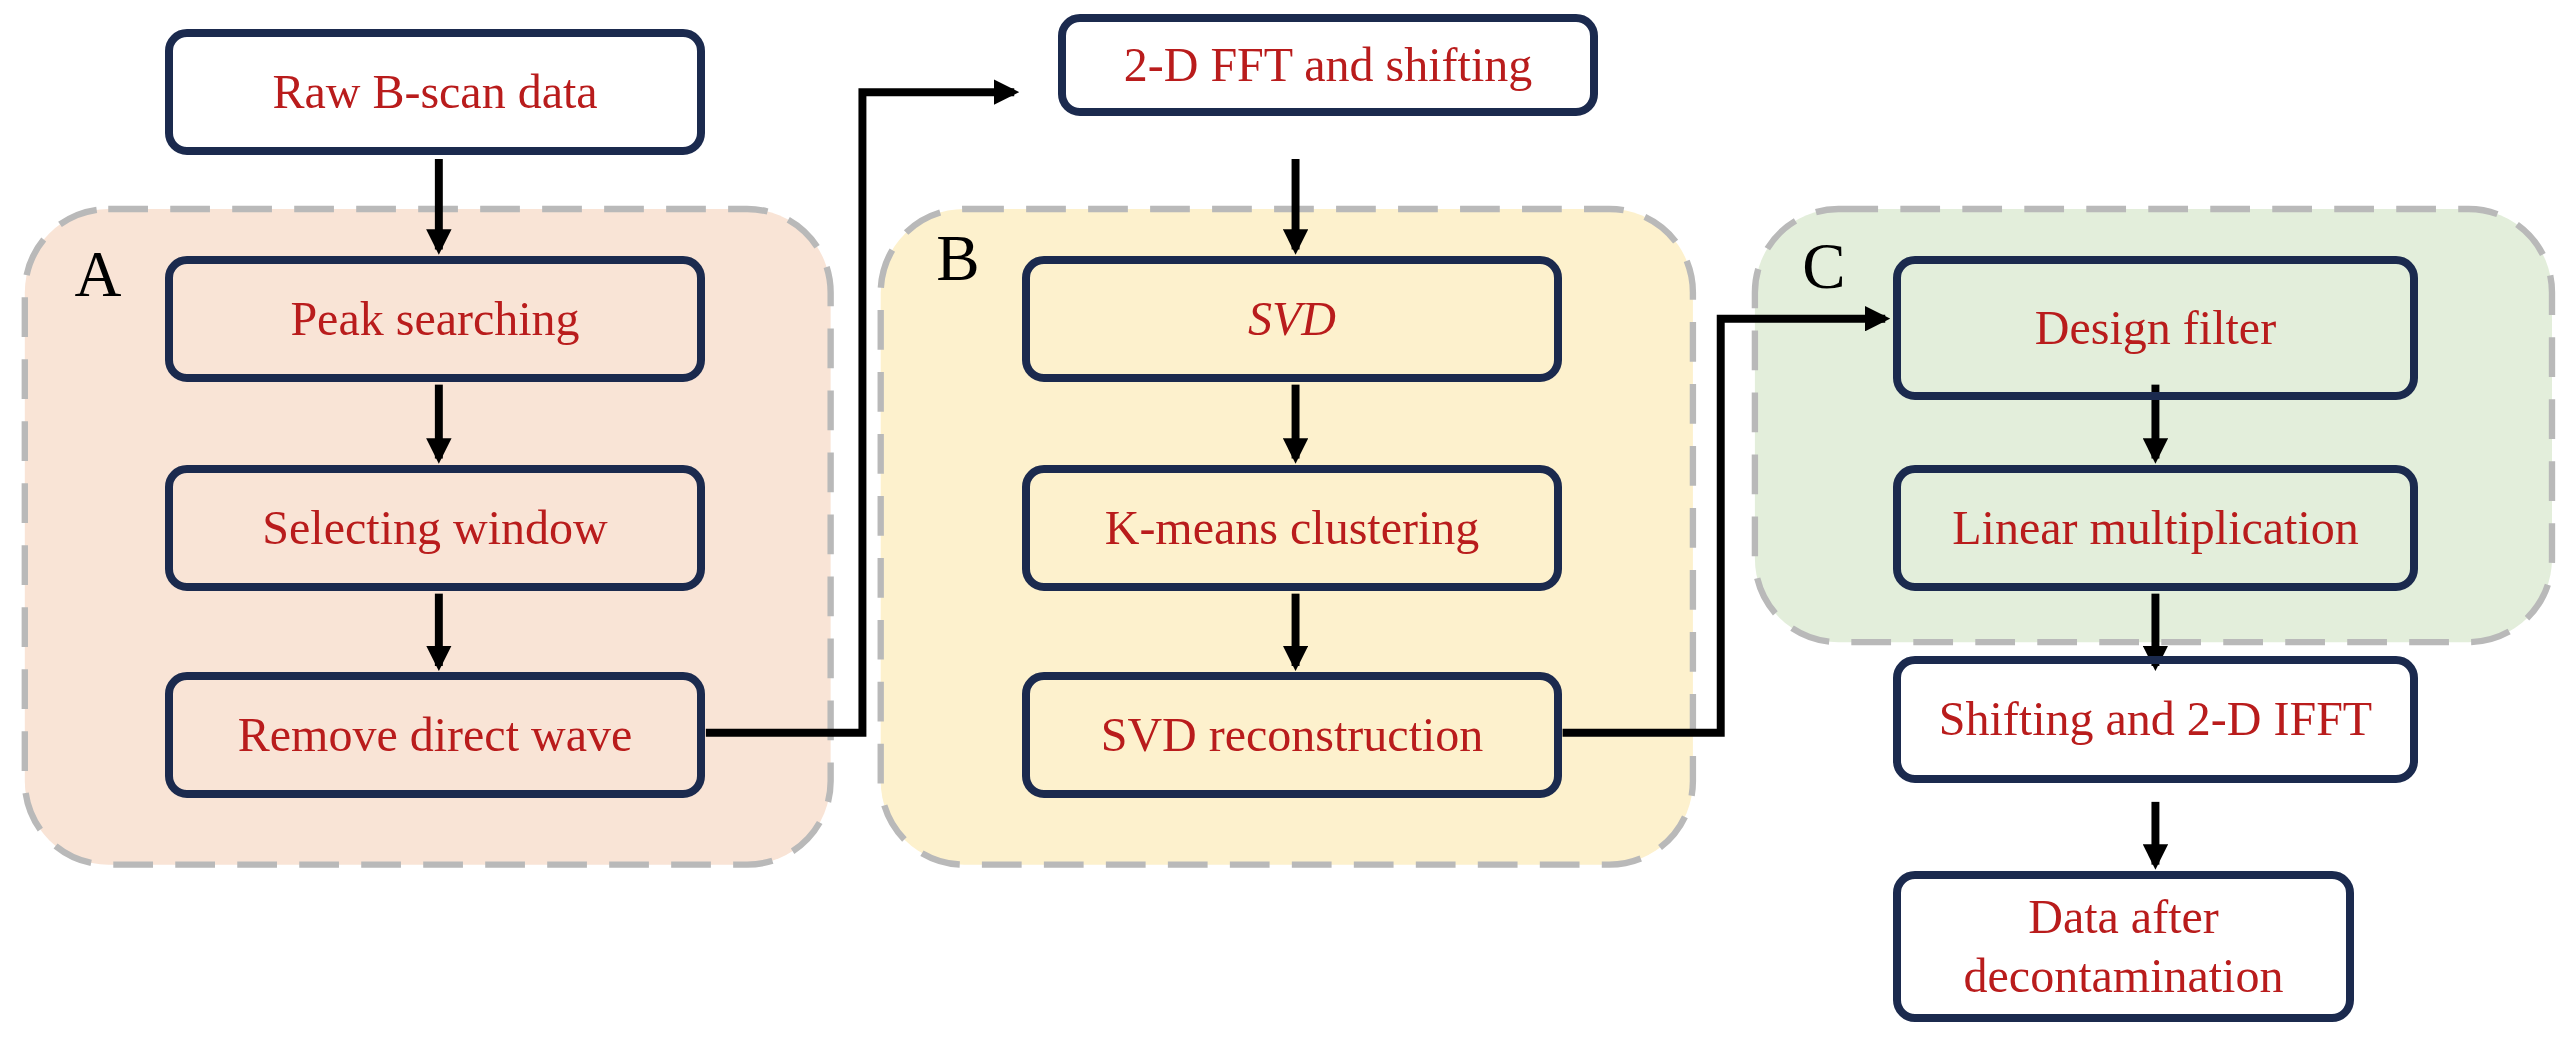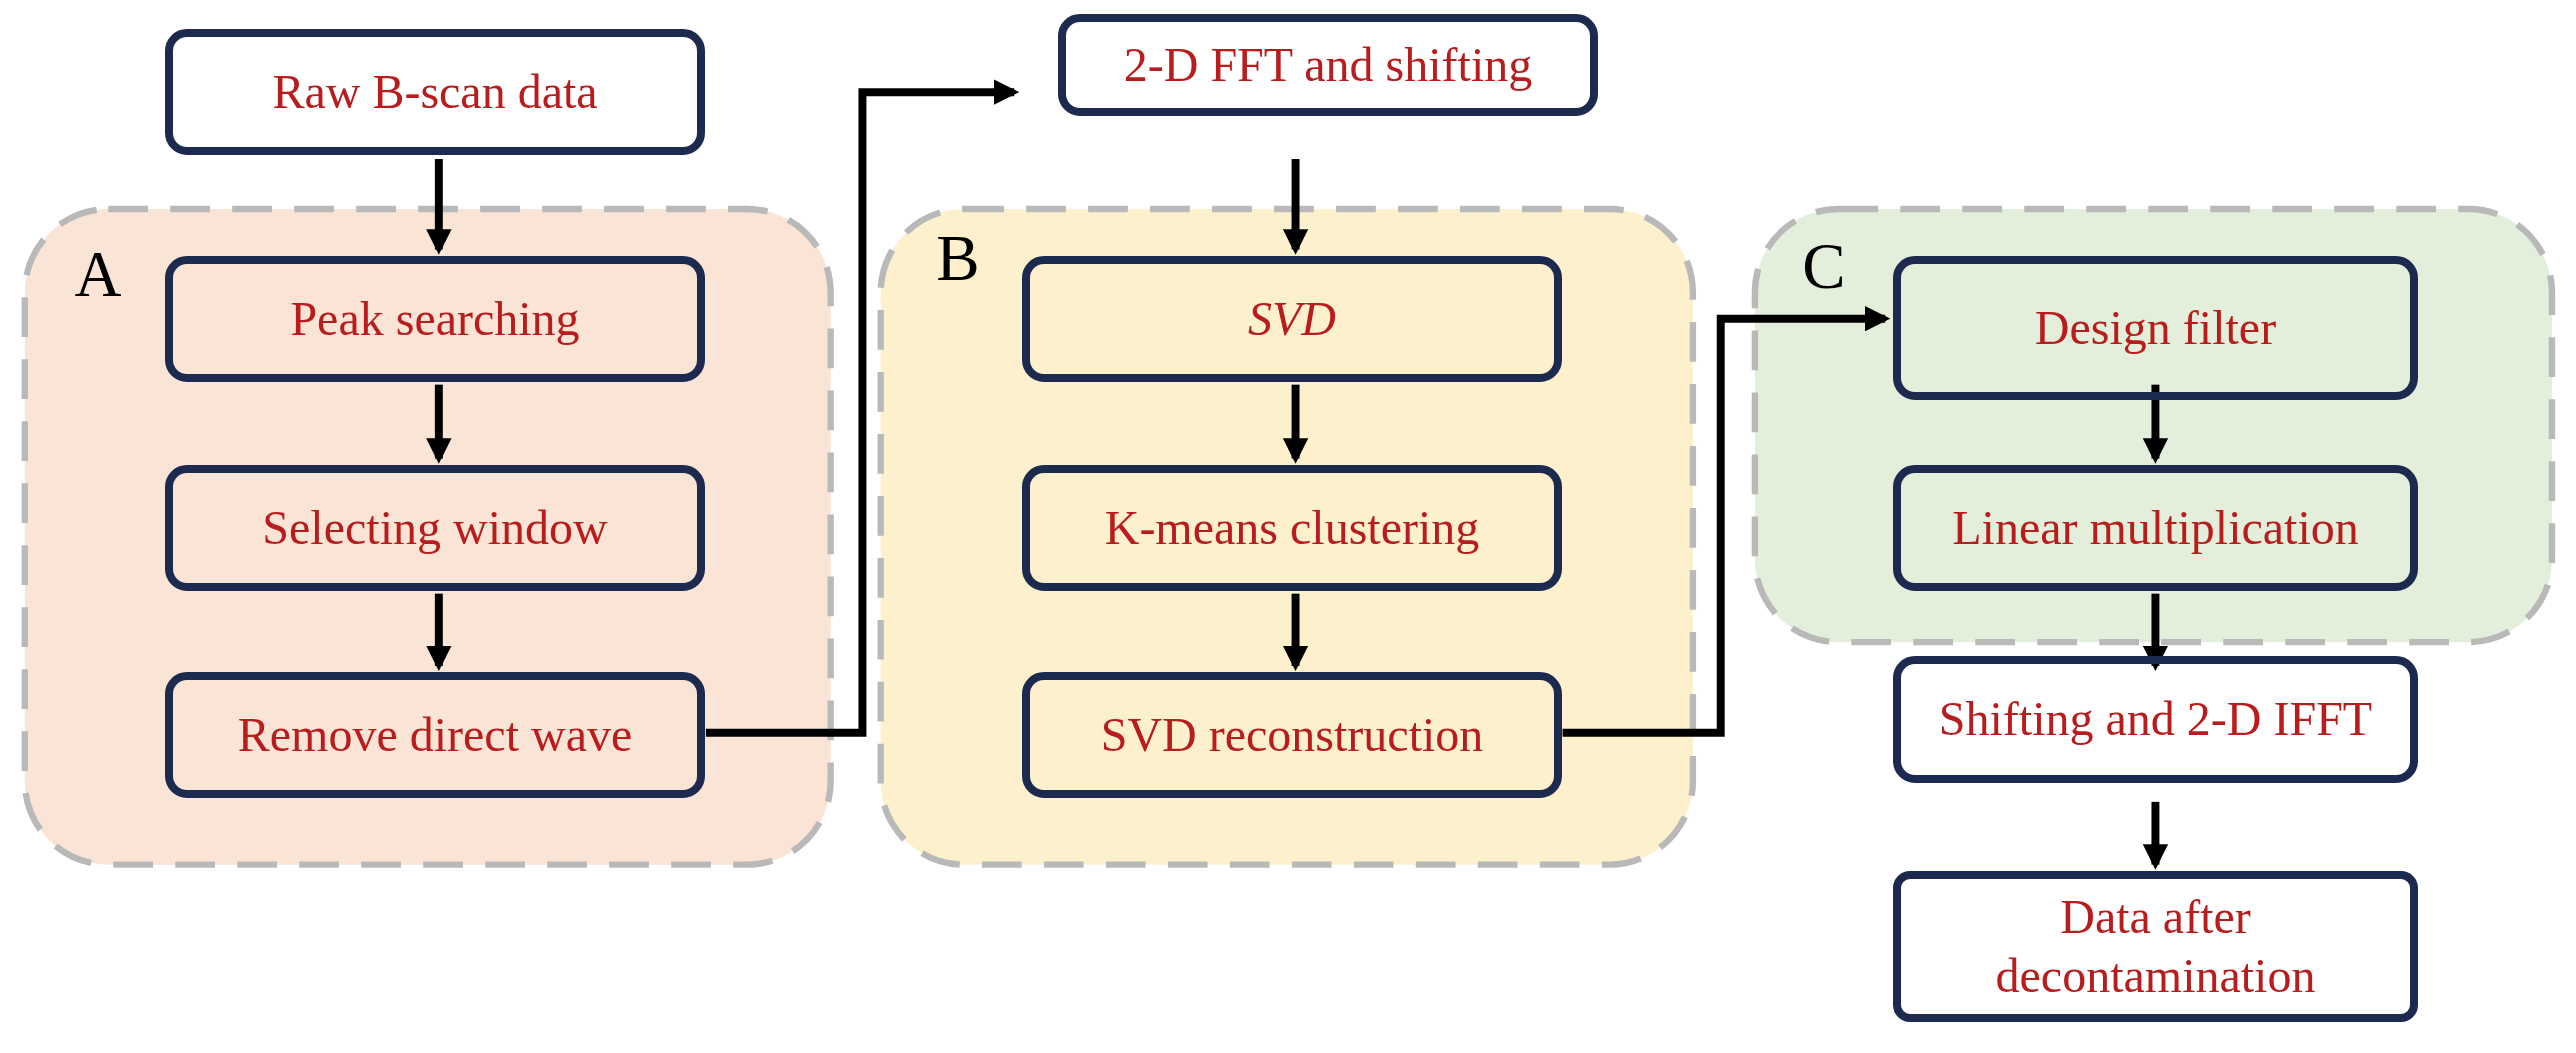--- a/index.html
+++ b/index.html
@@ -46,21 +46,21 @@
   .n-remove { left: 165px;  top: 672px;  width: 540px; height: 126px; }
   
   .n-fft    { left: 1022px; top: 14px;   width: 540px; height: 102px; margin-left: 36px; }
   .n-svd    { left: 1022px; top: 256px;  width: 540px; height: 126px; font-style: italic; }
   .n-kmeans { left: 1022px; top: 465px;  width: 540px; height: 126px; }
   .n-svdrec { left: 1022px; top: 672px;  width: 540px; height: 126px; }
   
   .n-design { left: 1893px; top: 256px;  width: 525px; height: 144px; }
   .n-linear { left: 1893px; top: 465px;  width: 525px; height: 126px; }
   .n-ifft   { left: 1893px; top: 656px;  width: 525px; height: 127px; }
-  .n-decon  { left: 1893px; top: 871px; width: 525px; height: 151px; border-radius: 17px; }
+  .n-decon  { left: 1893px; top: 871px; width: 461px; height: 151px; }
   
   .l-a { left: 98px;  top: 274px; }
   .l-b { left: 958px; top: 258px; }
   .l-c { left: 1824px; top: 266px; }
 </style>
 </head>
 <body>
 
 <div id="canvas">
 

